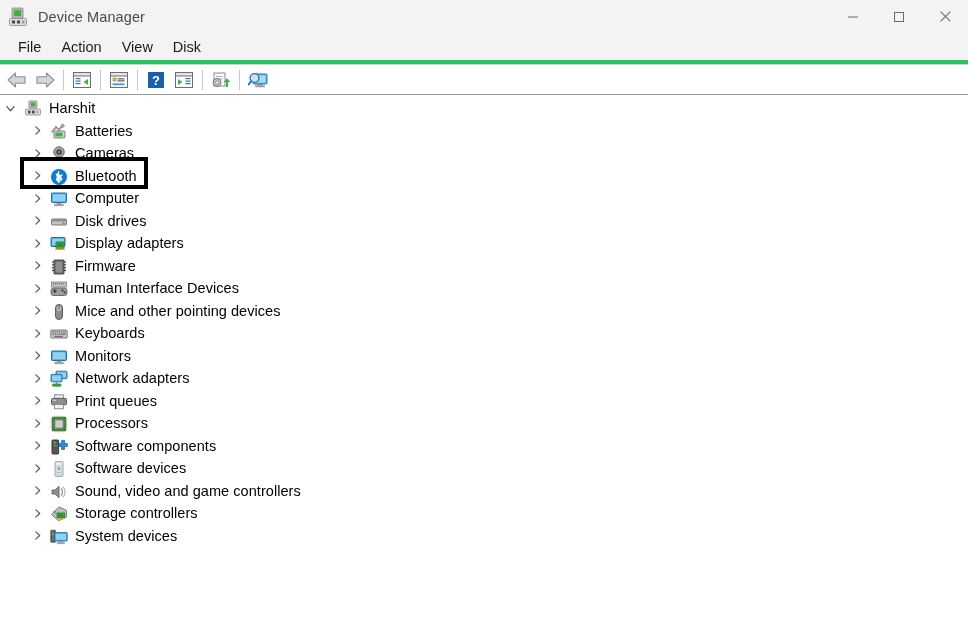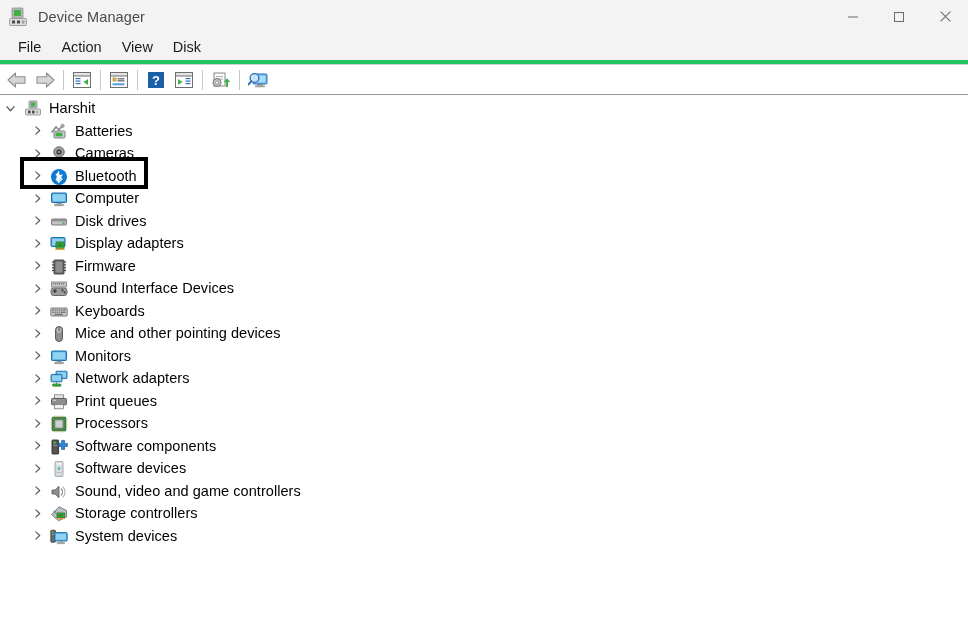--- a/index.html
+++ b/index.html
@@ -460,21 +460,37 @@
             <rect x="11" y="3.2" width="1.3" height="1.2"></rect>
               <rect x="13" y="3.2" width="1.3" height="1.2"></rect>
           </g>
           <rect x="1" y="8" width="16" height="7.5" rx="2.6" fill="#9e9e9e" stroke="#5e5e5e" stroke-width="0.9"></rect>
           <rect x="2.8" y="10.4" width="4" height="1.3" fill="#3c3c3c"></rect>
           <rect x="4.2" y="9" width="1.3" height="4" fill="#3c3c3c"></rect>
           <circle cx="12.4" cy="10.4" r="1.1" fill="#3c3c3c"></circle>
           <circle cx="14.6" cy="12.3" r="1.1" fill="#3c3c3c"></circle>
         </svg>
       </span>
-      <span class="row-label">Sound Interface Devices</span>
+      <span class="row-label">Human Interface Devices</span>
+    </div>
+
+    <div class="tree-row child-row">
+      <span class="chev">
+        <svg viewBox="0 0 12 12" width="11" height="11">
+            <path d="M4.2 2 L8.4 6 L4.2 10" fill="none" stroke="#5a5a5a" stroke-width="1.3" stroke-linecap="round" stroke-linejoin="round"></path>
+          </svg>
+      </span>
+      <span class="row-icon">
+        <svg viewBox="0 0 18 18" width="18" height="18">
+          <rect x="5.5" y="1.5" width="7" height="15" rx="3.4" fill="#8e8e8e" stroke="#4e4e4e" stroke-width="0.9"></rect>
+          <rect x="6.6" y="2.6" width="4.8" height="5.6" rx="2.2" fill="#b8b8b8"></rect>
+          <line x1="9" y1="2.2" x2="9" y2="6.2" stroke="#4e4e4e" stroke-width="0.8"></line>
+        </svg>
+      </span>
+      <span class="row-label">Mice and other pointing devices</span>
     </div>
 
     <div class="tree-row child-row">
       <span class="chev">
         <svg viewBox="0 0 12 12" width="11" height="11">
             <path d="M4.2 2 L8.4 6 L4.2 10" fill="none" stroke="#5a5a5a" stroke-width="1.3" stroke-linecap="round" stroke-linejoin="round"></path>
           </svg>
       </span>
       <span class="row-icon">
         <svg viewBox="0 0 18 18" width="18" height="18">
@@ -489,36 +505,20 @@
             <rect x="2.2" y="8.6" width="1.5" height="1.3"></rect>
               <rect x="4.4" y="8.6" width="1.5" height="1.3"></rect>
             <rect x="6.6" y="8.6" width="1.5" height="1.3"></rect>
               <rect x="8.8" y="8.6" width="1.5" height="1.3"></rect>
             <rect x="11" y="8.6" width="4.6" height="1.3"></rect>
             <rect x="4.4" y="10.8" width="8.5" height="1.3"></rect>
           </g>
         </svg>
       </span>
       <span class="row-label">Keyboards</span>
-    </div>
-
-    <div class="tree-row child-row">
-      <span class="chev">
-        <svg viewBox="0 0 12 12" width="11" height="11">
-            <path d="M4.2 2 L8.4 6 L4.2 10" fill="none" stroke="#5a5a5a" stroke-width="1.3" stroke-linecap="round" stroke-linejoin="round"></path>
-          </svg>
-      </span>
-      <span class="row-icon">
-        <svg viewBox="0 0 18 18" width="18" height="18">
-          <rect x="5.5" y="1.5" width="7" height="15" rx="3.4" fill="#8e8e8e" stroke="#4e4e4e" stroke-width="0.9"></rect>
-          <rect x="6.6" y="2.6" width="4.8" height="5.6" rx="2.2" fill="#b8b8b8"></rect>
-          <line x1="9" y1="2.2" x2="9" y2="6.2" stroke="#4e4e4e" stroke-width="0.8"></line>
-        </svg>
-      </span>
-      <span class="row-label">Mice and other pointing devices</span>
     </div>
 
     <div class="tree-row child-row">
       <span class="chev">
         <svg viewBox="0 0 12 12" width="11" height="11">
             <path d="M4.2 2 L8.4 6 L4.2 10" fill="none" stroke="#5a5a5a" stroke-width="1.3" stroke-linecap="round" stroke-linejoin="round"></path>
           </svg>
       </span>
       <span class="row-icon">
         <svg viewBox="0 0 18 18" width="18" height="18">

